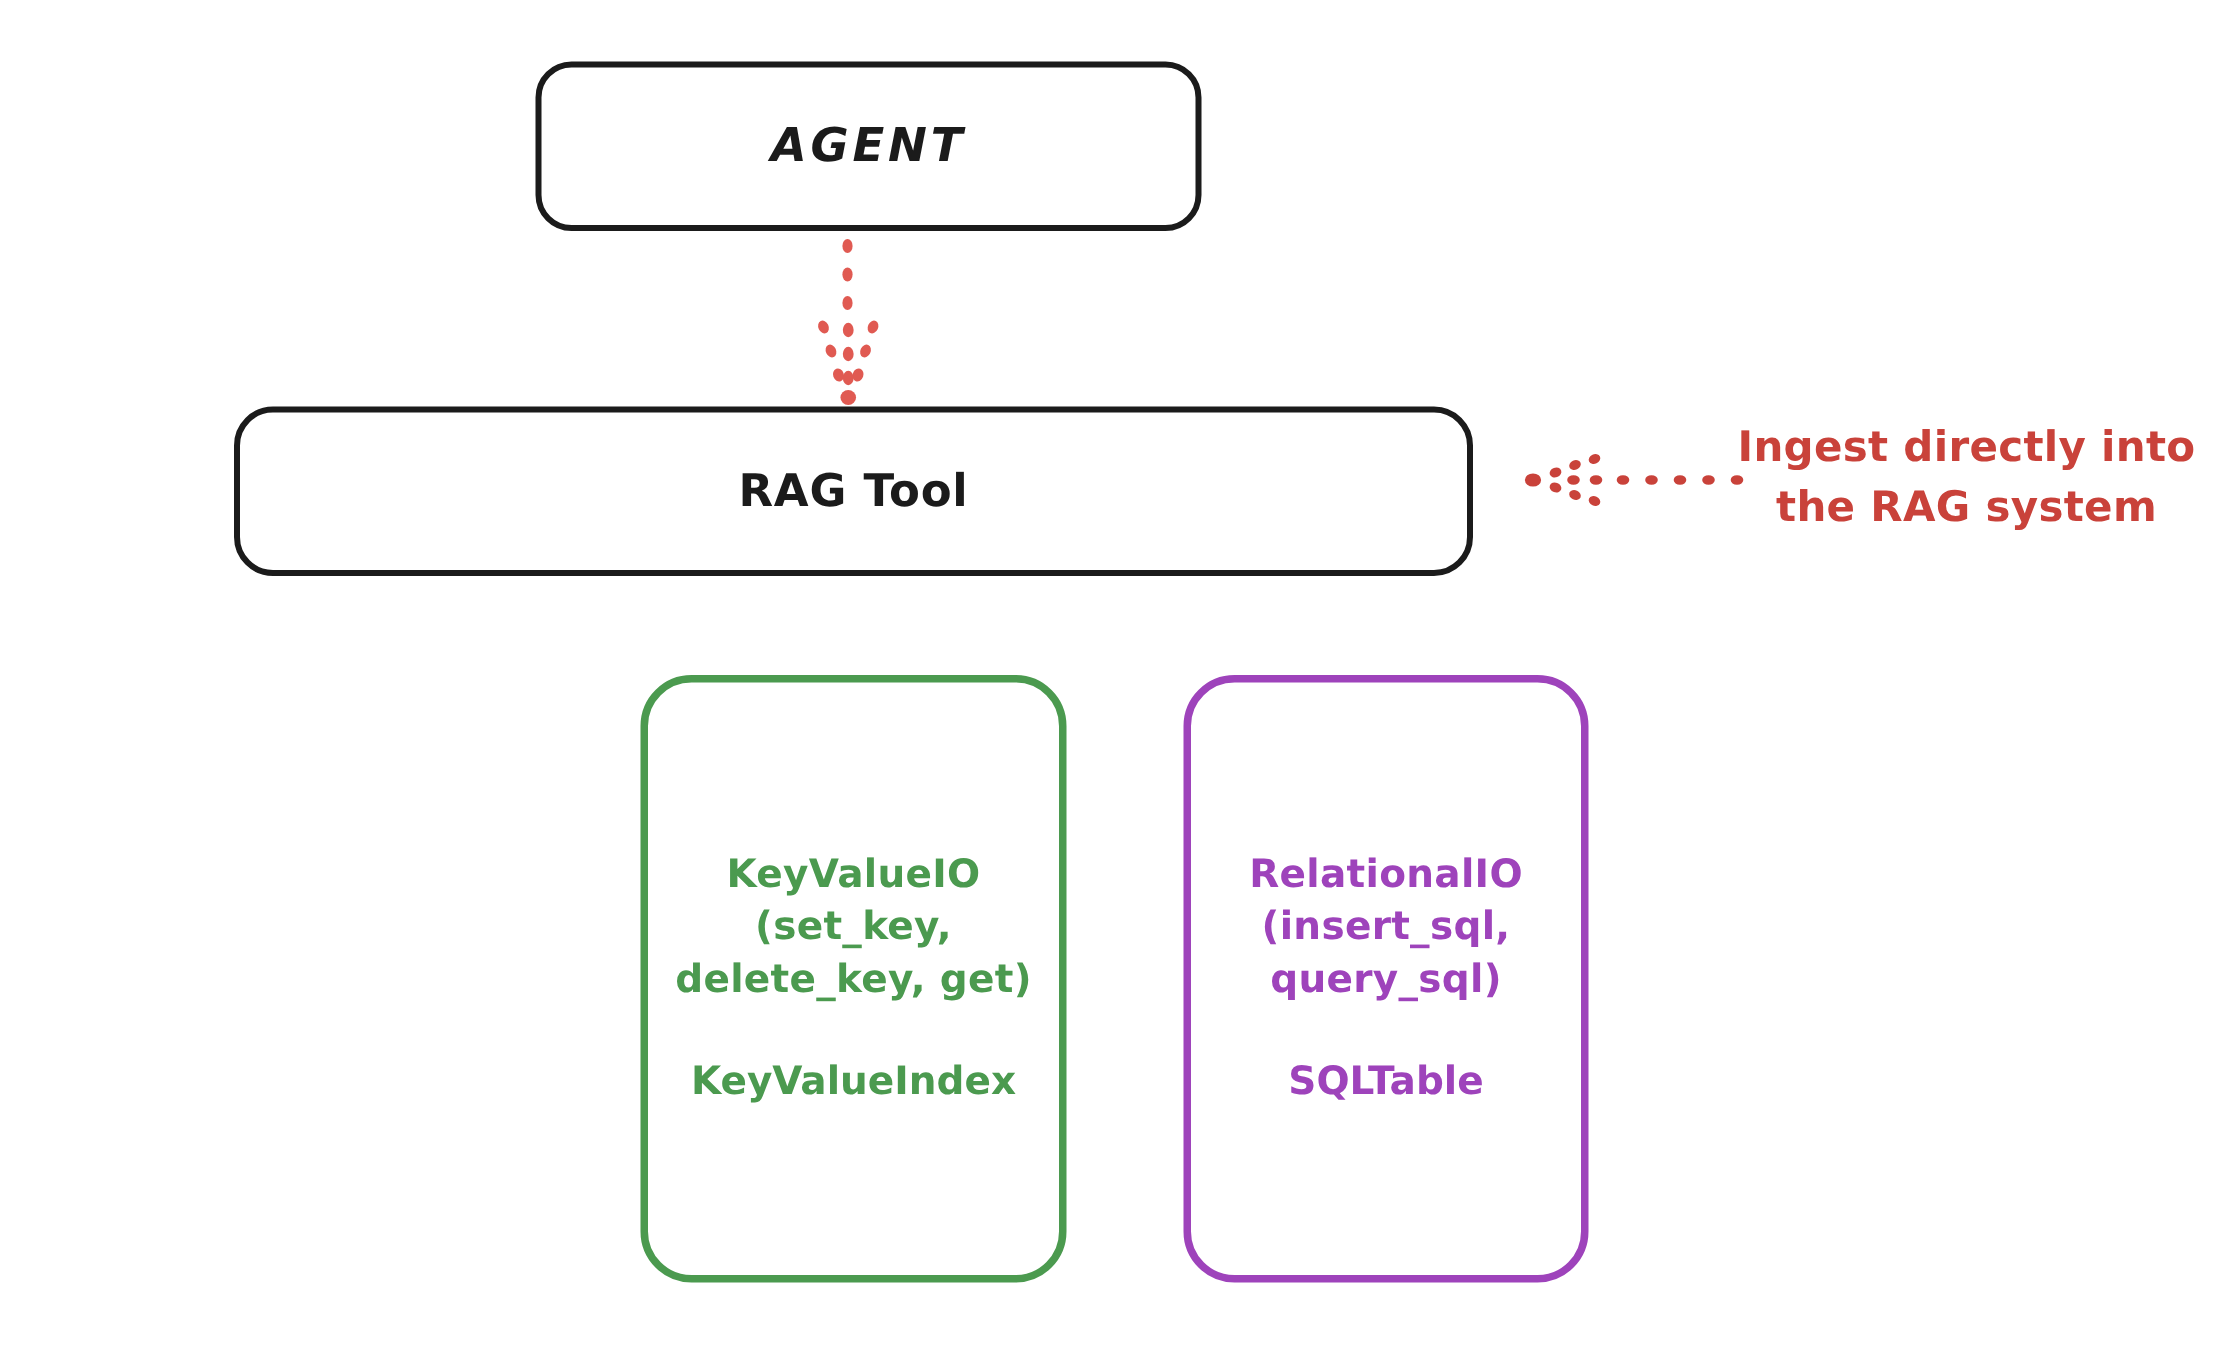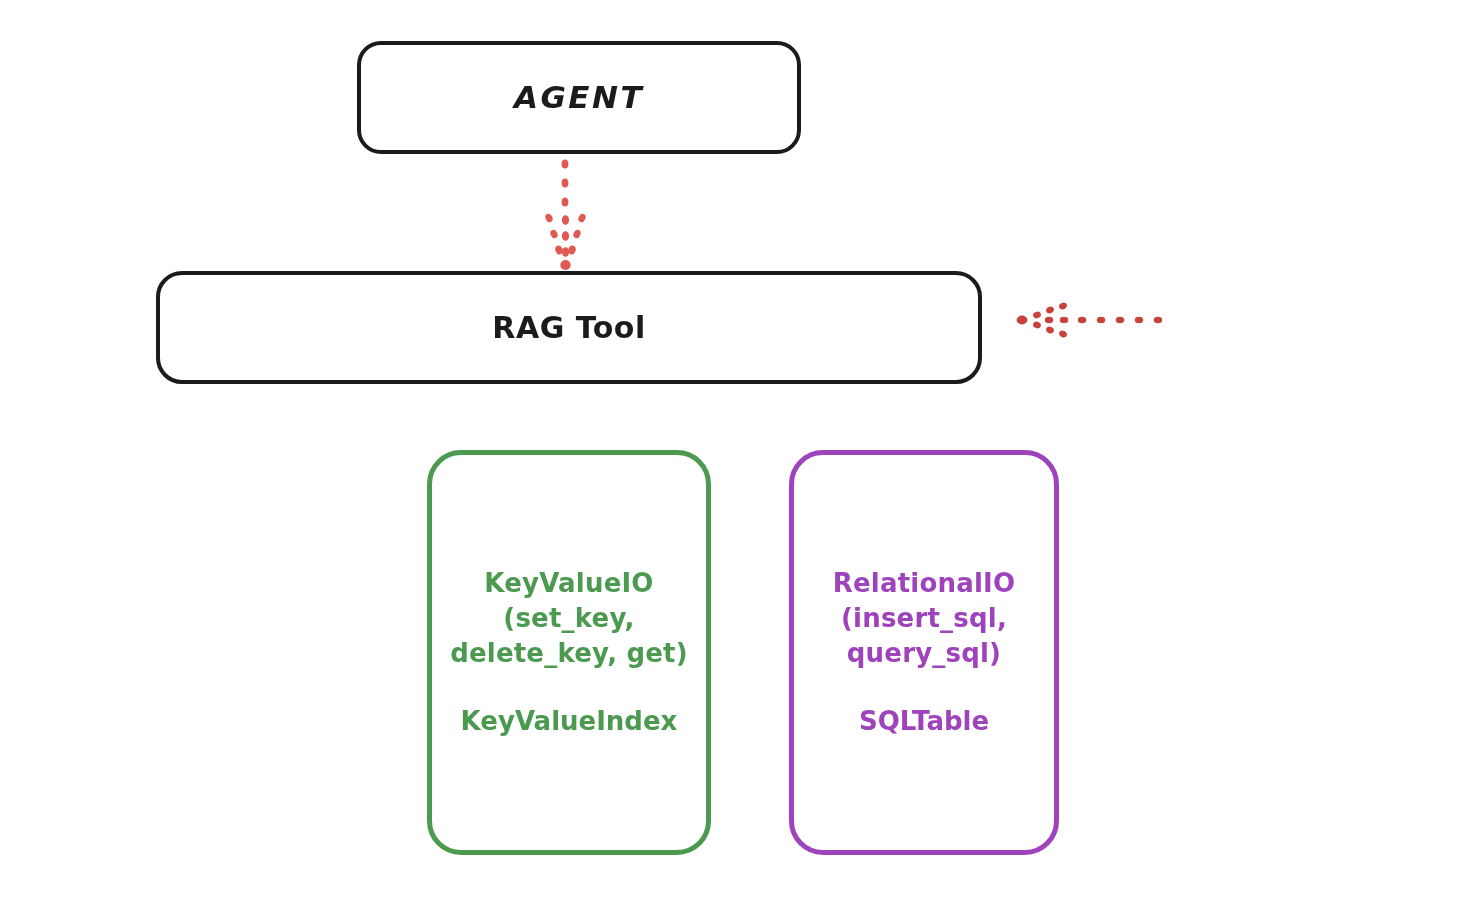--- a/index.html
+++ b/index.html
@@ -200,20 +200,22 @@
       <ellipse cx="49" cy="38" rx="4.0" ry="3.2" transform="rotate(25 49 38)"></ellipse>
       <ellipse cx="35" cy="24" rx="4.2" ry="3.2"></ellipse>
       <ellipse cx="36" cy="14" rx="4.0" ry="3.2" transform="rotate(-25 36 14)"></ellipse>
       <ellipse cx="36" cy="34" rx="4.0" ry="3.2" transform="rotate(25 36 34)"></ellipse>
       <ellipse cx="23" cy="19" rx="4.0" ry="3.2" transform="rotate(-20 23 19)"></ellipse>
       <ellipse cx="23" cy="29" rx="4.0" ry="3.2" transform="rotate(20 23 29)"></ellipse>
       <ellipse cx="8" cy="24" rx="5.4" ry="4.4"></ellipse>
     </g>
   </svg>
 
+  <div id="ingest-annotation">Ingest directly into
+the RAG system</div>
 
 
   <div class="node provider" id="relationalio-node">
     <span class="node-label">RelationalIO
 (insert_sql,
 query_sql)</span>
     <span class="node-sublabel">SQLTable</span>
   </div>
 
   <div class="node provider" id="keyvalueio-node">

